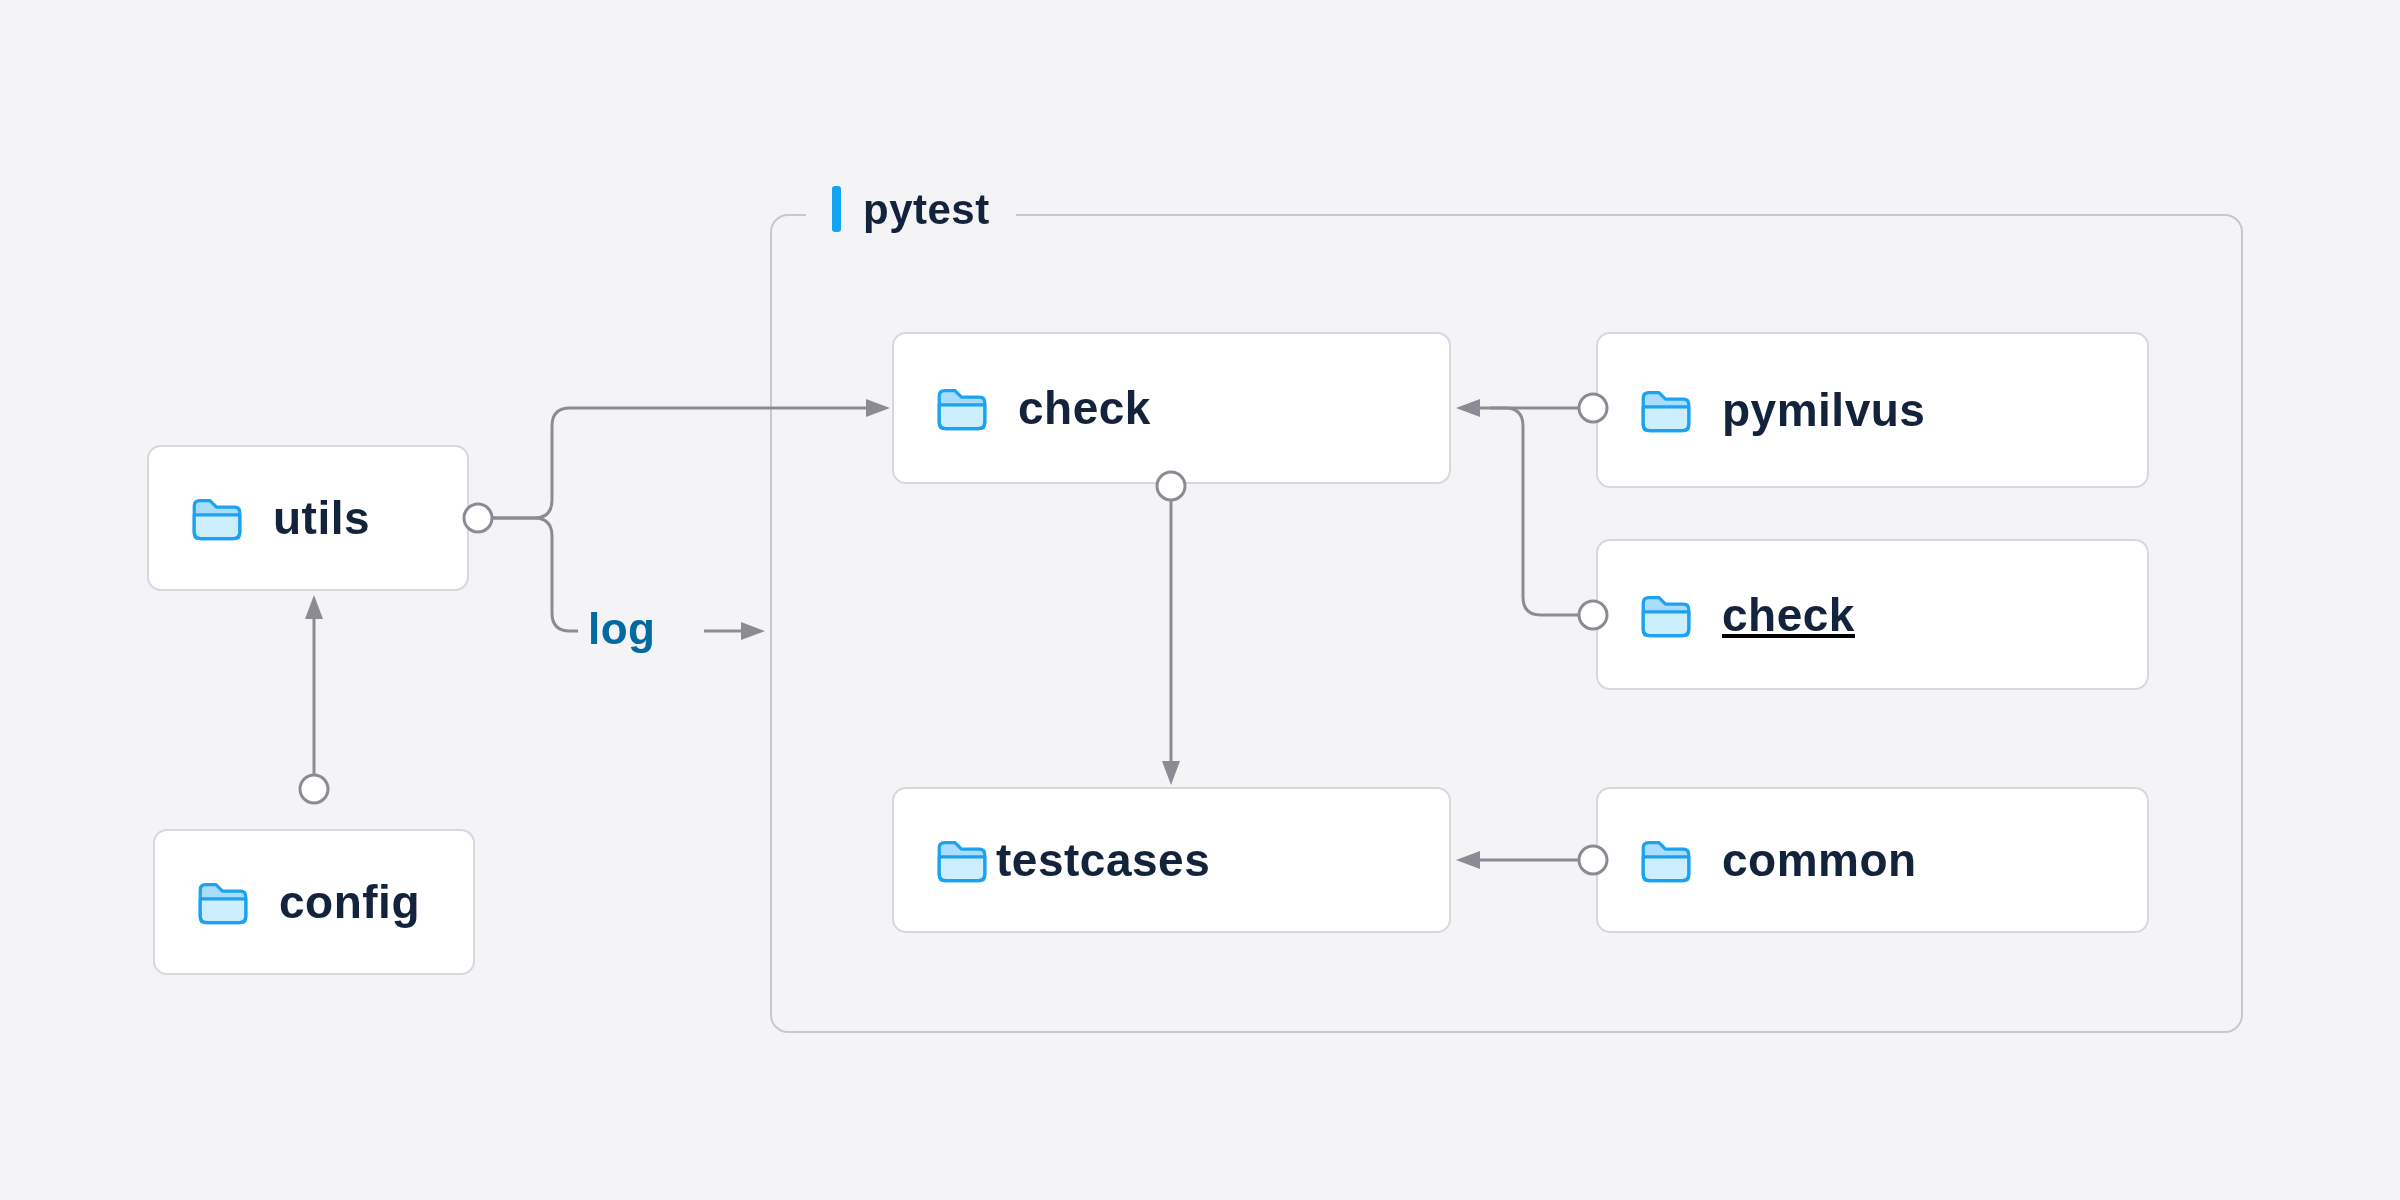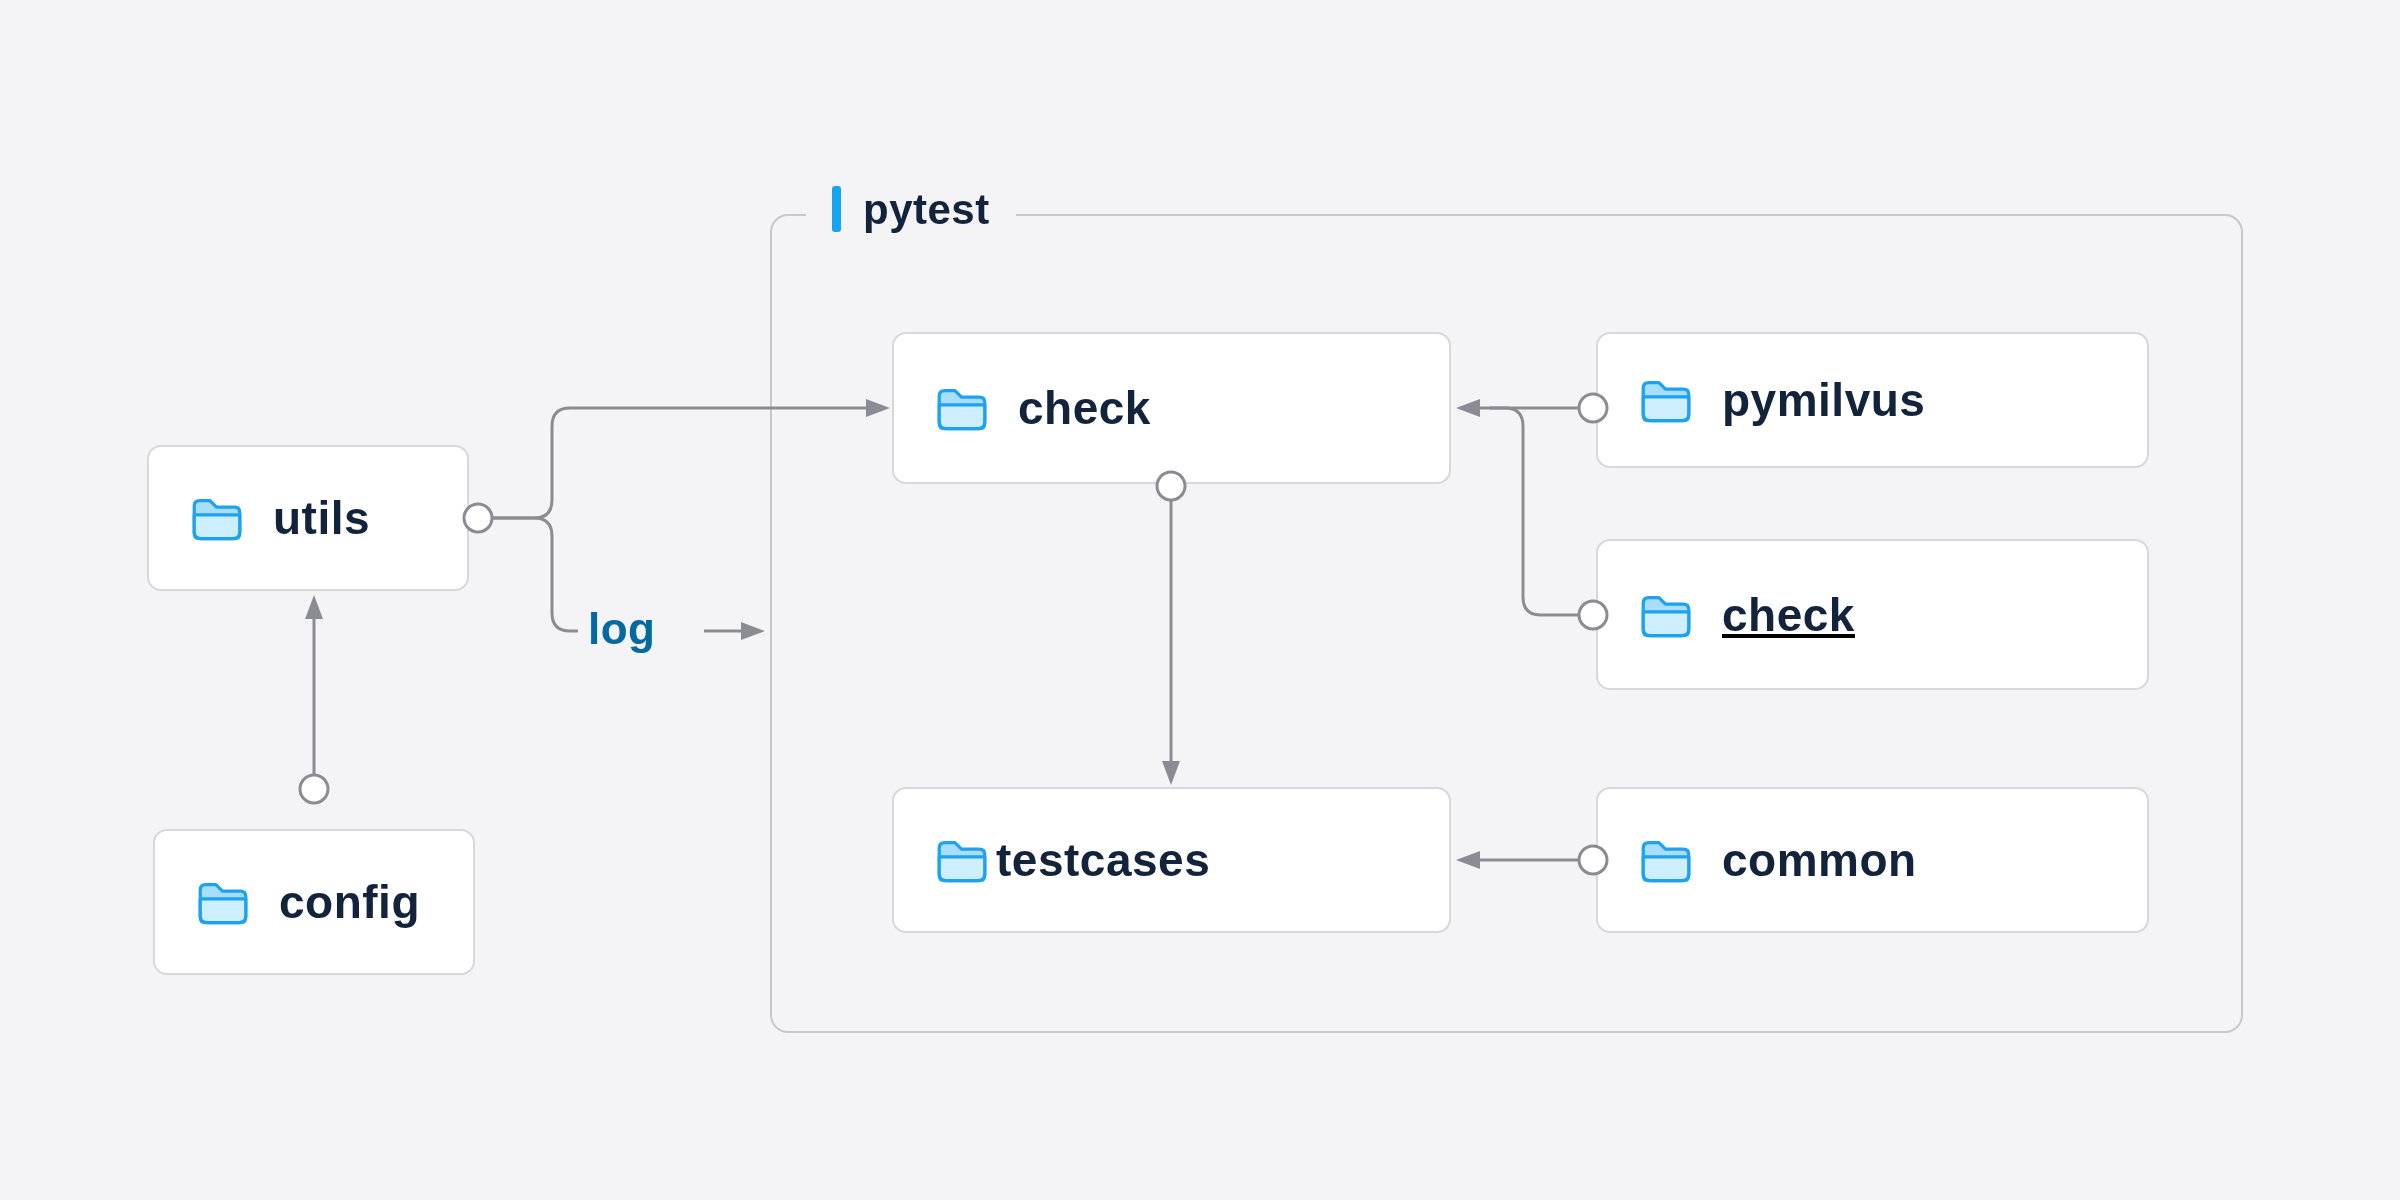--- a/index.html
+++ b/index.html
@@ -68,21 +68,21 @@
     font-weight: 600;
     color: #14233c;
     letter-spacing: 0.5px;
     white-space: nowrap;
   }
   .folder { display: inline-flex; }
 
   .node-utils     { left: 147px;  top: 445px; width: 322px; height: 146px; }
   .node-config    { left: 153px;  top: 829px; width: 322px; height: 146px; }
   .node-base      { left: 892px;  top: 332px; width: 559px; height: 152px; }
-  .node-pymilvus  { left: 1596px; top: 332px; width: 553px; height: 136px; }
+  .node-pymilvus  { left: 1596px; top: 332px; width: 553px; height: 156px; }
   .node-check     { left: 1596px; top: 539px; width: 553px; height: 151px; text-decoration: underline; }
   .node-testcases { left: 892px;  top: 787px; width: 559px; height: 146px; gap: 8px; }
   .node-common    { left: 1596px; top: 787px; width: 553px; height: 146px; }
 
   
   .log-label {
     position: absolute;
     left: 588px;
     top: 631px;
     transform: translateY(-54%);

